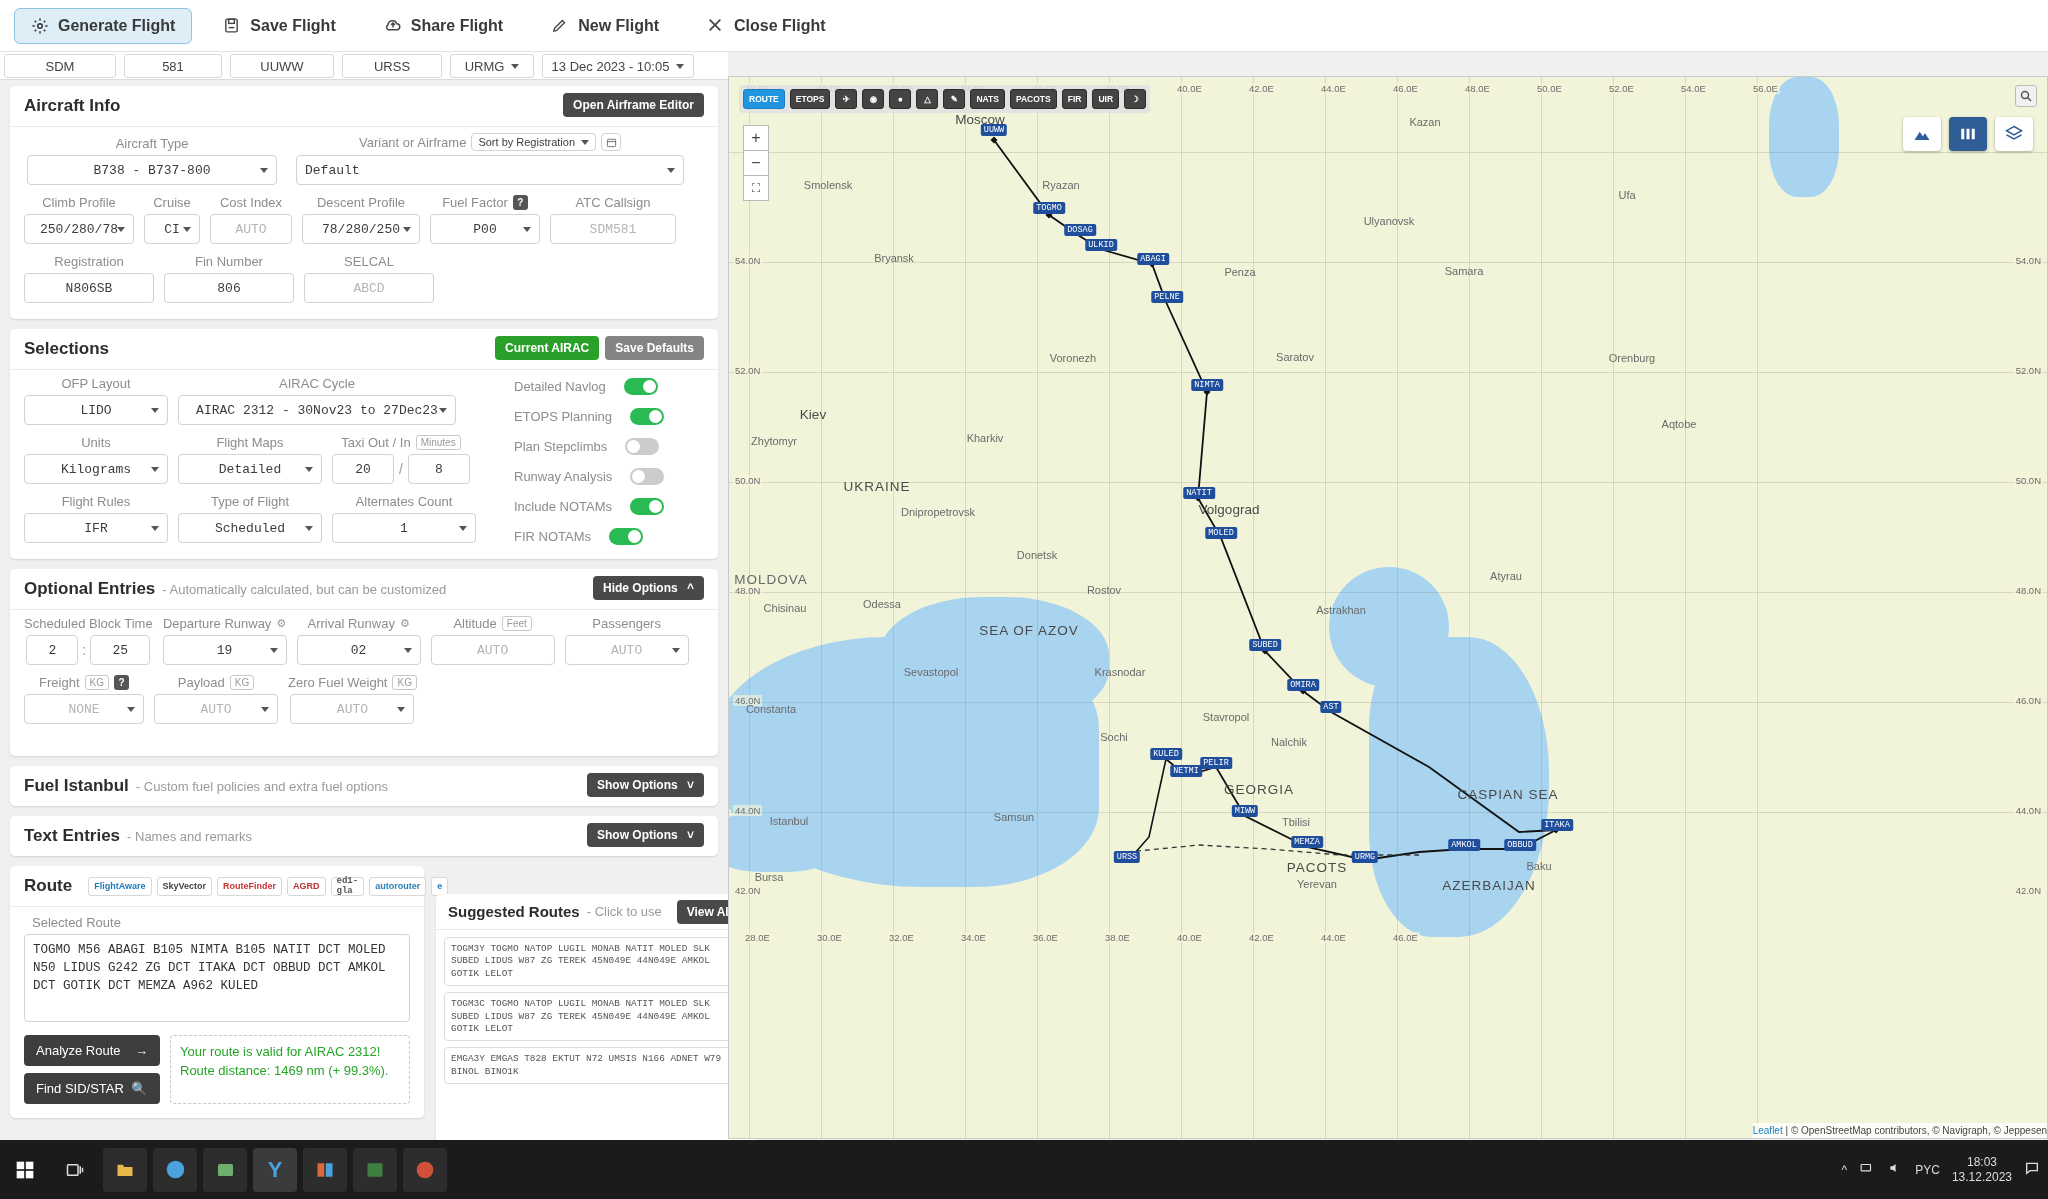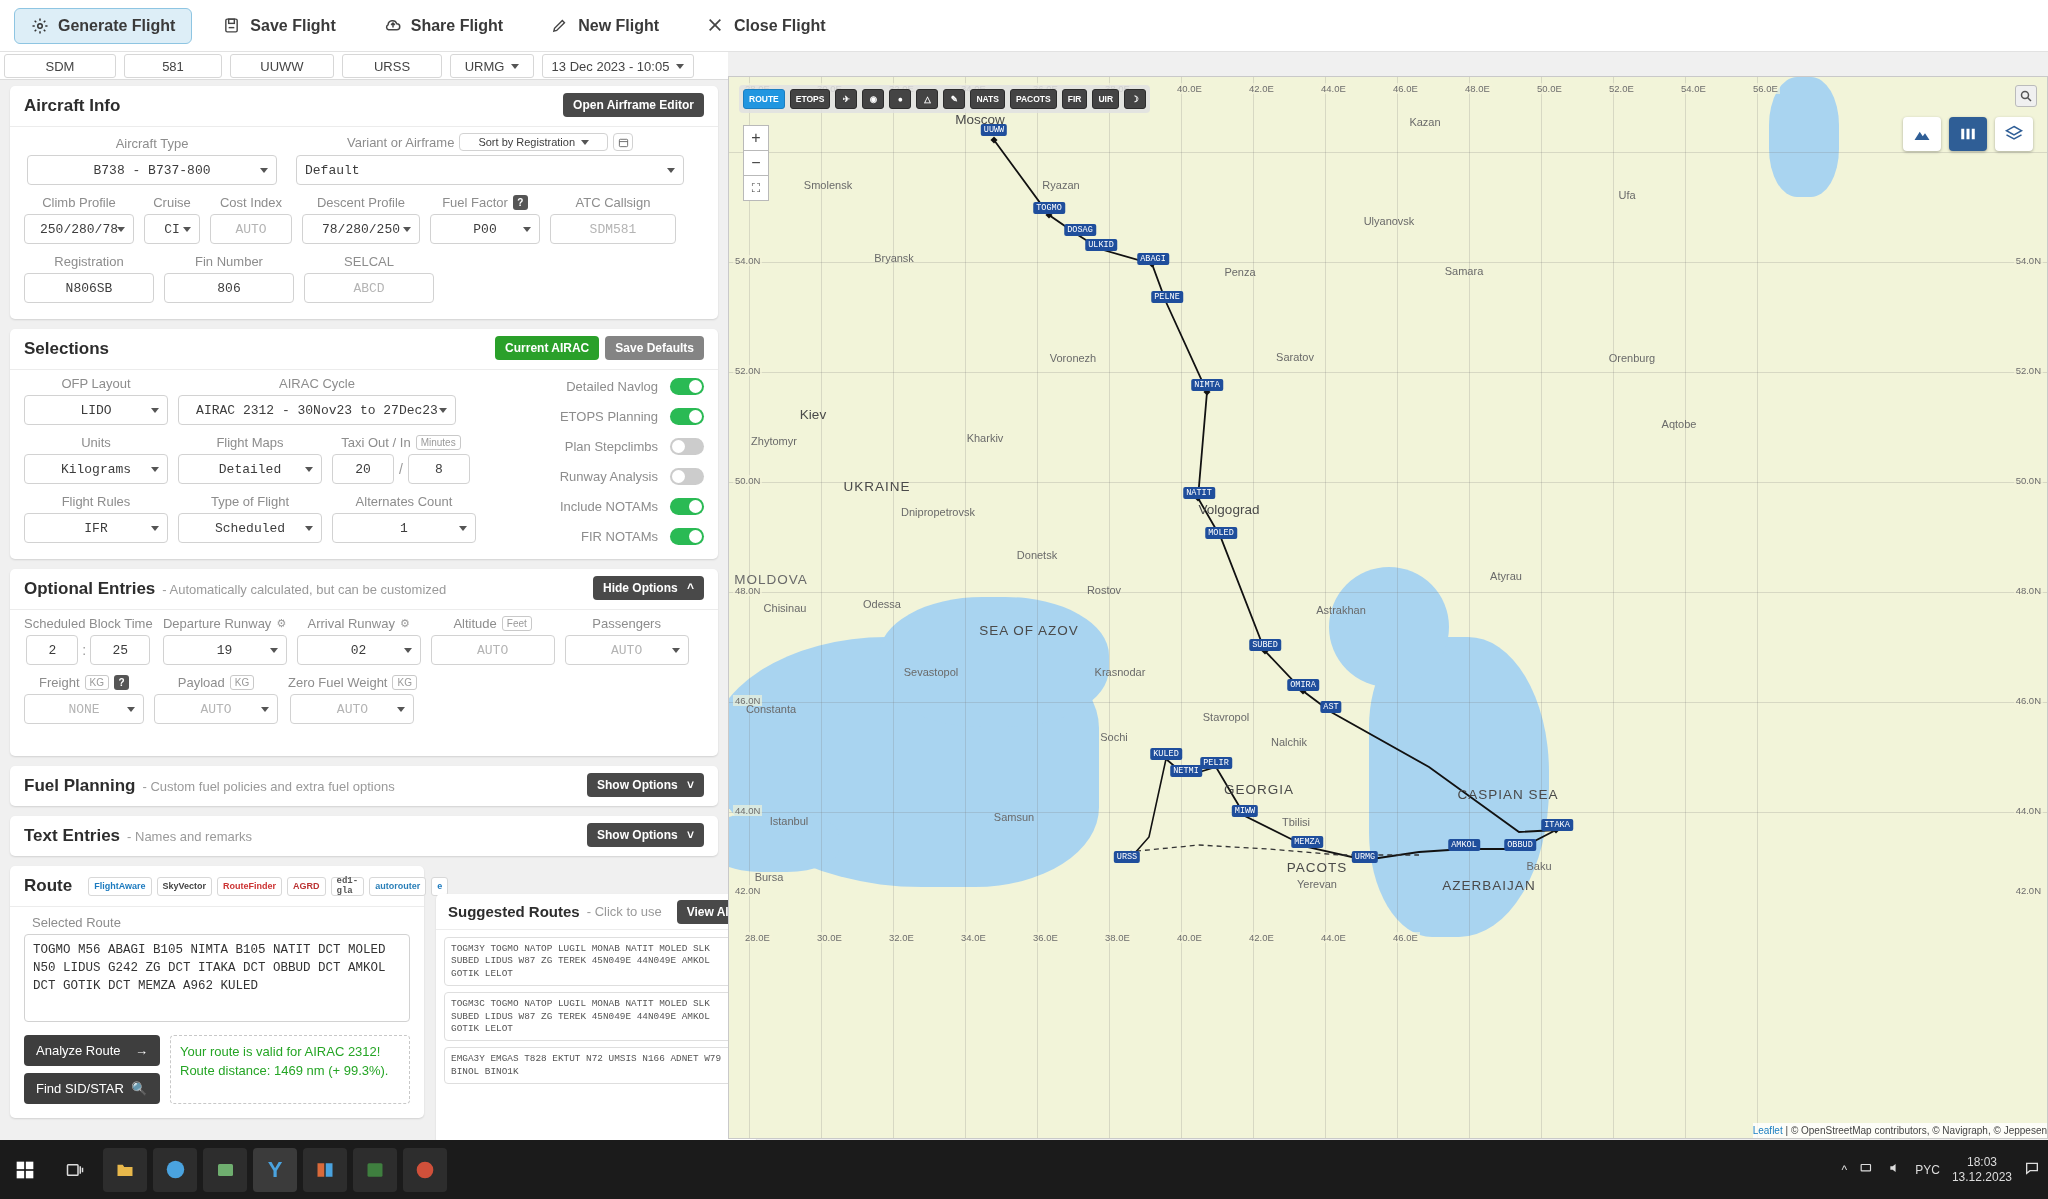--- a/index.html
+++ b/index.html
@@ -82,22 +82,22 @@
   .ctl.ph { color:#b4b4b4; }
   .badge-unit { border:1px solid #c9c9c9; border-radius:3px; font-size:10px;
                 padding:1px 4px; color:#9a9a9a; }
   .qmark { background:#555; color:#fff; border-radius:3px; font-size:10px;
            width:15px; height:15px; display:flex; align-items:center;
            justify-content:center; font-weight:700; cursor:pointer; }
   .gear-s { font-size:11px; color:#9a9a9a; }
 
   
   .toggles { position:absolute; right:14px; top:42px; width:190px; }
-  .tgrow { display:flex; align-items:center; justify-content:flex-end;
-           height:30px; gap:12px; }
+  .tgrow { display:flex; align-items:center; 
+           height:30px; gap:18px; }
   .tglabel { font-size:13px; color:#8d8d8d; }
   .tg { width:34px; height:17px; border-radius:9px; background:#ccc;
         position:relative; cursor:pointer; flex:none; }
   .tg.on { background:#2aba54; }
   .tg::after { content:""; position:absolute; top:2px; left:2px; width:13px;
                height:13px; border-radius:50%; background:#fff; }
   .tg.on::after { left:19px; }
 
   
   .rt-logos { display:flex; gap:5px; align-items:center; margin-left:16px; }
@@ -274,21 +274,21 @@
           <div class="fg" style="width:256px">
             <span class="lbl">Aircraft Type</span>
             <div class="ctl mono" style="width:250px">
               <span>B738 - B737-800</span>
               <span class="caret"></span>
             </div>
           </div>
           <div class="fg" style="width:400px">
             <span class="lbl">
               <span>Variant or Airframe</span>
-              <span class="ctl" style="height:18px;font-size:11px;padding:0 18px">
+              <span class="ctl" style="height:18px;font-size:11px;padding:0 6px">
                 <span>Sort by Registration</span>
                 <span class="caret" style="position:static;margin-left:6px"></span>
               </span>
               <span class="ctl" style="height:18px;width:20px;padding:0">
                 <svg width="11" height="11" viewBox="0 0 24 24" fill="none" stroke="#666" stroke-width="2">
                   <rect x="3" y="5" width="18" height="16" rx="2"></rect>
                     <line x1="3" y1="10" x2="21" y2="10"></line>
                 </svg>
               </span>
             </span>
@@ -549,21 +549,21 @@
               <span>AUTO</span>
               <span class="caret"></span>
             </div>
           </div>
         </div>
       </div>
     </div>
 
     <div class="card">
       <div class="card-head" style="border-bottom:none">
-        <span class="card-title">Fuel Planning</span>
+        <span class="card-title">Fuel Istanbul</span>
         <span class="card-sub">- Custom fuel policies and extra fuel options</span>
         <div class="head-right">
           <button class="btn-dark">
             <span>Show Options</span>
             <span style="margin-left:6px">˅</span>
           </button>
         </div>
       </div>
     </div>
 

